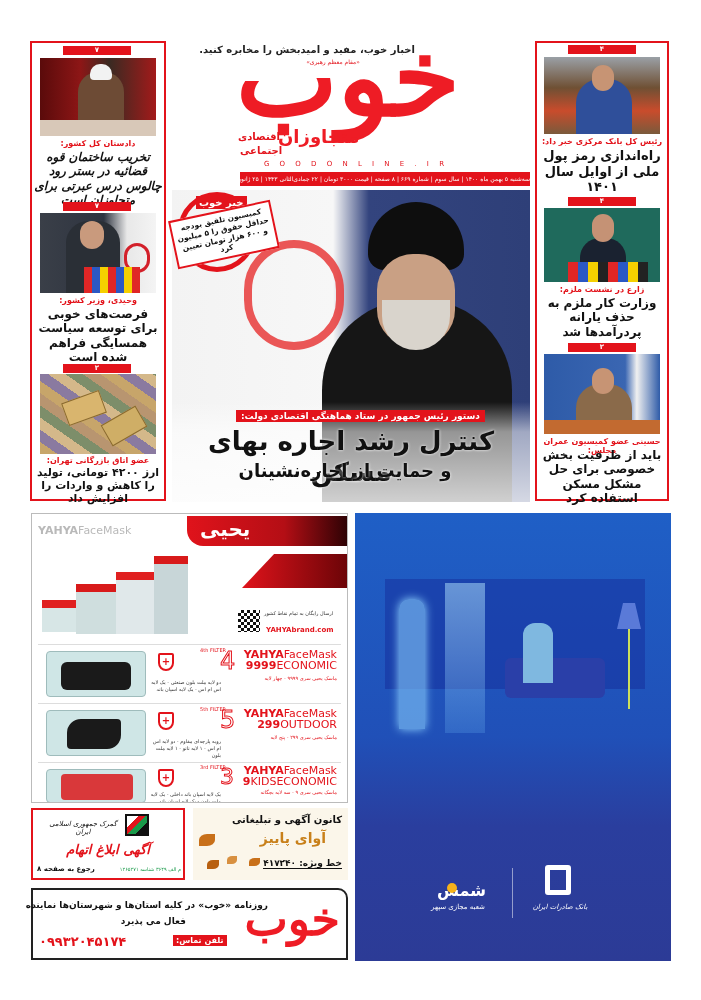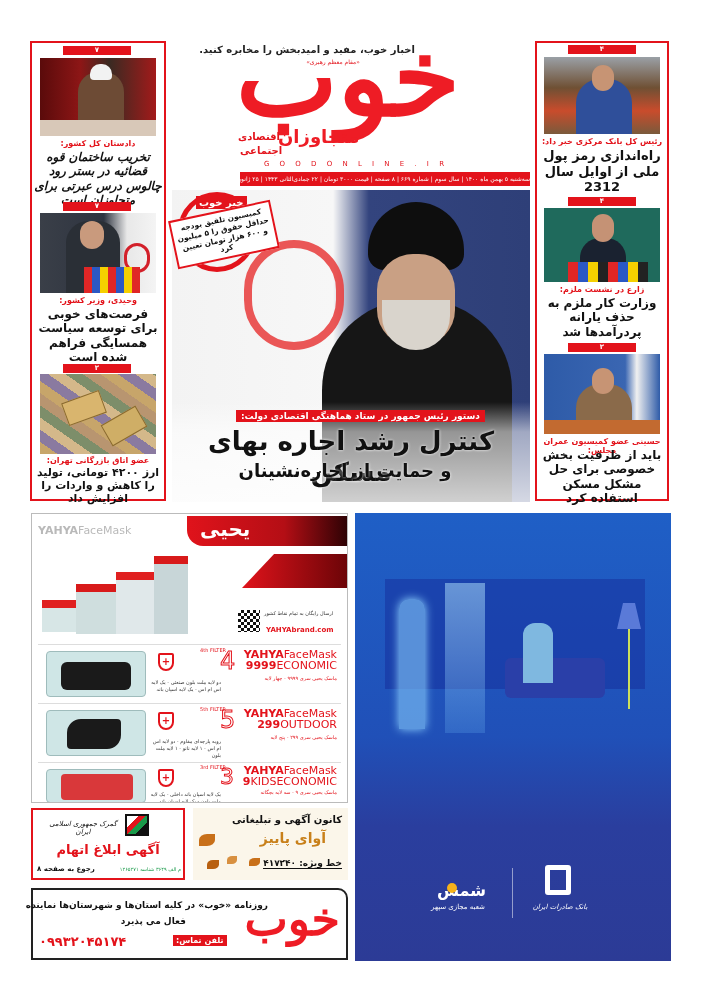--- a/index.html
+++ b/index.html
@@ -82,21 +82,21 @@
 
 <div>
   <div class="page-tag" style="left:568px; top:45px; width:68px;">۴</div>
   <div class="photo" style="left:544px; top:57px; width:116px; height:77px; background:linear-gradient(180deg,#9aa0a6 0%,#6f5034 40%,#c94c2c 70%,#7a5a3c 100%);">
     <div class="abs" style="left:32px; top:22px; width:56px; height:55px; background:#2f4f9a; border-radius:24px 24px 0 0;"></div>
     <div class="abs" style="left:48px; top:8px; width:22px; height:26px; background:#c79474; border-radius:11px;"></div>
   </div>
   <div class="abs" style="left:537px; top:137px; width:130px;">
       <div class="kicker">رئیس کل بانک مرکزی خبر داد:</div>
     </div>
-  <div class="headline" style="left:540px; top:148px; width:124px; font-size:13px;">راه‌اندازی رمز پول ملی از اوایل سال 2312</div>
+  <div class="headline" style="left:540px; top:148px; width:124px; font-size:13px;">راه‌اندازی رمز پول ملی از اوایل سال ۱۴۰۱</div>
 </div>
 
 <div>
   <div class="page-tag" style="left:568px; top:197px; width:68px;">۴</div>
   <div class="photo" style="left:544px; top:208px; width:116px; height:74px; background:#1f6a5c;">
     <div class="abs" style="left:36px; top:30px; width:46px; height:44px; background:#1a2230; border-radius:20px 20px 0 0;"></div>
     <div class="abs" style="left:48px; top:6px; width:22px; height:28px; background:#c59275; border-radius:11px;"></div>
     <div class="abs" style="left:24px; top:54px; width:80px; height:20px; background:repeating-linear-gradient(90deg,#e02626 0 10px,#2b58c4 10px 20px,#f5d000 20px 30px,#222 30px 40px);"></div>
   </div>
   <div class="abs" style="left:537px; top:285px; width:130px;">
@@ -190,21 +190,21 @@
       <div class="b2"><b>9</b><span>KIDSECONOMIC</span></div>
     </div>
     <div class="mask-sub" style="top:26px;">ماسک یحیی سری ۹ - سه لایه بچگانه</div>
     <div class="mask-desc" style="top:28px;">یک لایه اسپان باند داخلی - یک لایه ملت بلون - یک لایه اسپان باند</div>
   </div>
 </div>
 
 <div class="abs" style="left:31px; top:808px; width:154px; height:72px; border:2px solid #e3131b; background:#fff;">
   <div class="abs" style="left:92px; top:4px; width:24px; height:22px; background:linear-gradient(135deg,#fff 0 30%,#e3131b 30% 50%,#1a9a4a 50% 70%,#111 70% 100%); border:2px solid #111;"></div>
   <div class="abs" style="left:10px; top:10px; width:80px; font-size:7px; font-style:italic; color:#111; text-align:center; font-family:'DejaVu Serif',serif;">گمرک جمهوری اسلامی ایران</div>
-  <div class="abs" style="left:0; top:32px; width:150px; text-align:center; font-size:13px; font-weight:bold; color:#e3131b;">آگهی ابلاغ اتهام</div>
+  <div class="abs" style="left:0; top:32px; width:150px; text-align:center; font-size:13px; font-weight:bold; color:#e3131b;font-style:italic;">آگهی ابلاغ اتهام</div>
   <div class="abs" style="right:2px; top:56px; font-size:5px; color:#1a9a4a; white-space:nowrap;">م الف ۳۶۴۹ شناسه ۱۲۶۵۲۷۱</div>
   <div class="abs" style="left:4px; top:55px; font-size:7px; font-weight:bold; color:#111; white-space:nowrap;">رجوع به صفحه ۸</div>
 </div>
 
 <div class="abs" style="left:193px; top:808px; width:155px; height:72px; background:#fbf6ea;">
   <div class="abs" style="right:6px; top:6px; font-size:10px; font-weight:bold; color:#111; white-space:nowrap;">کانون آگهی و تبلیغاتی</div>
   <div class="abs" style="right:22px; top:22px; font-size:14px; font-weight:bold; color:#c8801a; white-space:nowrap;">آوای پاییز</div>
   <div class="abs" style="right:6px; top:50px; font-size:9px; font-weight:bold; color:#111; white-space:nowrap; border-bottom:1px solid #111;"><span>خط ویژه:</span> <span>۴۱۷۲۴۰</span></div>
   <div class="abs" style="left:6px; top:26px; width:16px; height:12px; background:#c8701a; border-radius:50% 0;"></div>
   <div class="abs" style="left:14px; top:52px; width:12px; height:9px; background:#b86010; border-radius:50% 0;"></div>

